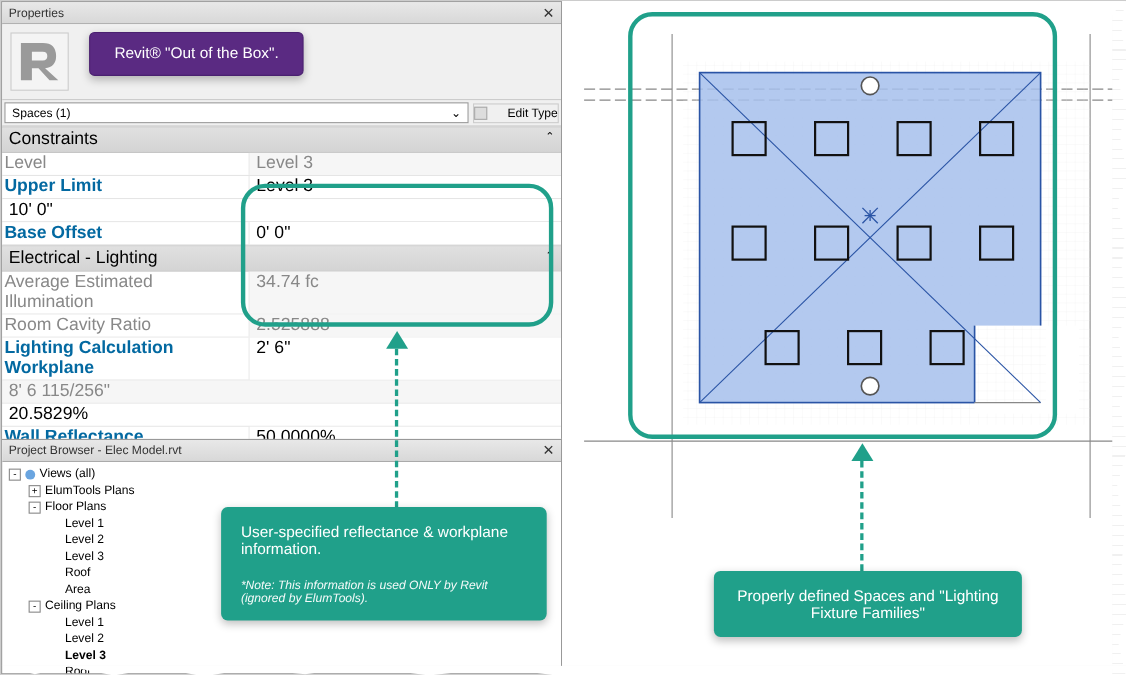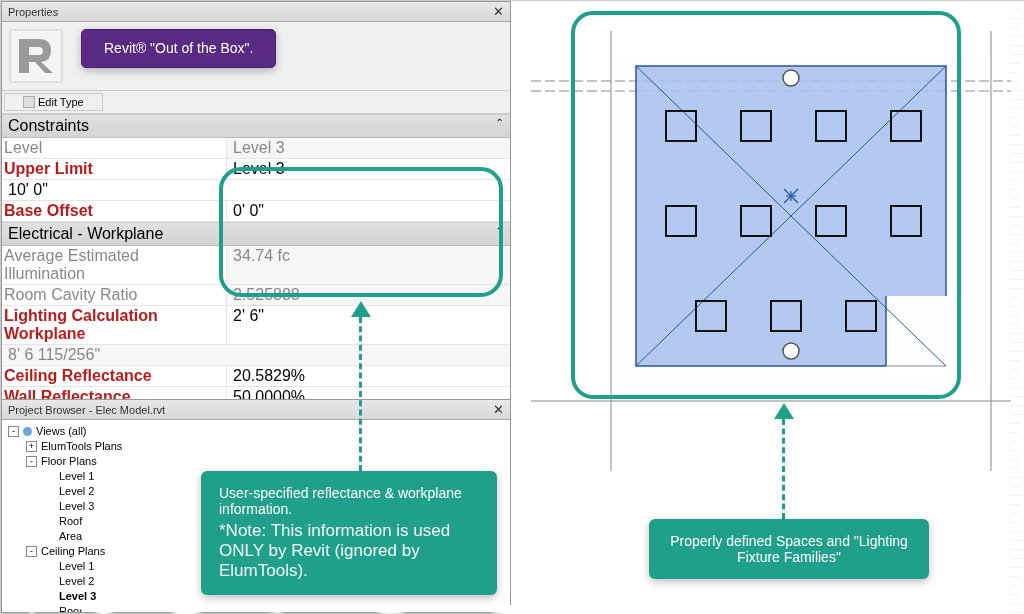--- a/index.html
+++ b/index.html
@@ -8,49 +8,49 @@
 
 
 .properties-panel { position: absolute; top: 0; left: 0; width: 510px; background: #f0f0f0; border: 1px solid #999; }
 .panel-header { background: linear-gradient(#e8e8e8,#d8d8d8); border-bottom: 1px solid #aaa; padding: 2px 6px; font-size: 11px; color: #333; display: flex; justify-content: space-between; align-items: center; }
 .panel-header .close { font-size: 13px; cursor: pointer; }
 .revit-logo-row { display: flex; align-items: center; padding: 4px; background: #f0f0f0; position: relative; }
 .revit-logo { width: 60px; height: 60px; display: flex; align-items: center; justify-content: center; }
 .revit-logo svg { width: 54px; height: 54px; }
 .type-selector-row { display: flex; align-items: center; border-top: 1px solid #ccc; border-bottom: 1px solid #ccc; background: #f0f0f0; }
 .type-selector { flex: 1; padding: 2px 6px; font-size: 11px; background: #fff; border: 1px solid #999; margin: 2px; display: flex; justify-content: space-between; align-items: center; }
-.edit-type-btn { padding: 2px 18px; margin: 2px; font-size: 11px; background: #f0f0f0; border: 1px solid #ccc; display: flex; align-items: flex-start; gap: 3px; }
+.edit-type-btn { padding: 2px 0; margin: 2px; font-size: 11px; background: #f0f0f0; border: 1px solid #ccc; display: flex; align-items: flex-start; gap: 18px; }
 .edit-type-btn .icon { display:inline-block; width:12px; height:12px; background:#ddd; border:1px solid #aaa; }
 .prop-group-header { background: linear-gradient(#e0e0e0,#d4d4d4); padding: 2px 6px; font-weight: normal; border-top: 1px solid #ccc; border-bottom: 1px solid #bbb; display: flex; justify-content: space-between; gap: 37px; }
 .prop-group-header .collapse { font-size: 10px; cursor: pointer; }
 .prop-row { display: flex; border-bottom: 1px solid #e5e5e5; background: #fff; }
 .prop-row.readonly { color: #888; }
 .prop-label { width: 225px; padding: 1px 6px 1px 2px; border-right: 1px solid #e5e5e5; }
-.prop-label.bold { font-weight: bold; color: #b91c1c; }
+.prop-label.bold { font-weight: bold; color: #0369a1; }
 .prop-value { flex: 1; padding: 1px 6px; background: #fff; }
 .prop-row.readonly .prop-value { background: #f6f6f6; }
 
 
 .browser-panel { position: absolute; left: 0; top: 398px; width: 510px; background: #fff; border: 1px solid #999; height: 214px; overflow: hidden; }
 .tree { font-size: 11px; padding: 4px 0; }
 .tree-item { display: flex; align-items: center; padding: 0px 0 0px 6px; line-height: 15px; white-space: nowrap; }
 .tree-toggle { width: 11px; height: 11px; border: 1px solid #888; margin-right: 4px; display: inline-flex; align-items: center; justify-content: center; font-size: 9px; line-height: 1; background: #fff; }
 .tree-toggle.blank { border: none; background: transparent; }
 .tree-item.bold { font-weight: bold; }
 .indent-1 { padding-left: 24px; }
 .indent-2 { padding-left: 42px; }
 
 
 .viewport { position: absolute; left: 510px; top: 0; width: 514px; height: 614px; background: #fff; }
 .drawing { position: absolute; left: 10px; top: 10px; width: 500px; height: 480px; }
 
 
 .annotation-box { position: absolute; background: #20a08a; color: #fff; border-radius: 6px; font-family: "Consolas","Courier New",monospace; font-size: 14px; box-shadow: 0 3px 8px rgba(0,0,0,0.25); }
 .annotation-box .inner { padding: 14px 18px; }
-.annotation-box .note { font-size: 17px; margin-top: 4px; opacity: 0.95; }
+.annotation-box .note { font-style: italic; font-size: 11px; margin-top: 19px; opacity: 0.95; }
 .purple-box { position: absolute; background: #5a2a82; color: #fff; border-radius: 5px; font-family: "Consolas","Courier New",monospace; font-size: 14px; padding: 10px 22px; box-shadow: 0 3px 8px rgba(0,0,0,0.25); border: 1px solid #4a2070; }
 .arrow-up { width: 0; height: 0; border-left: 10px solid transparent; border-right: 10px solid transparent; border-bottom: 16px solid #20a08a; position: absolute; }
 .dashed-line { position: absolute; border-left: 3px dashed #20a08a; }
 .highlight-frame { position: absolute; border: 4px solid #20a08a; border-radius: 22px; pointer-events: none; }
 
 
 .torn-right { position: absolute; right: -2px; top: 0; width: 14px; height: 614px; background: repeating-linear-gradient(180deg, #fff 0 8px, #f0f0f0 8px 9px); clip-path: polygon(0 2%, 80% 0, 60% 5%, 100% 8%, 40% 12%, 90% 16%, 50% 20%, 100% 26%, 30% 30%, 80% 35%, 60% 40%, 100% 45%, 40% 50%, 90% 56%, 50% 60%, 100% 66%, 30% 72%, 80% 78%, 60% 84%, 100% 90%, 40% 95%, 90% 100%, 0 100%); filter: drop-shadow(1px 0 2px rgba(0,0,0,0.2));}
 .torn-bottom { position: absolute; left: 0; bottom: -2px; width: 1024px; height: 10px; background: #fff; clip-path: polygon(0 0, 3% 80%, 6% 10%, 10% 90%, 14% 20%, 18% 100%, 22% 30%, 27% 80%, 32% 10%, 38% 90%, 44% 20%, 50% 100%, 56% 30%, 62% 80%, 68% 10%, 74% 90%, 80% 20%, 86% 100%, 92% 30%, 97% 80%, 100% 0); filter: drop-shadow(0 1px 2px rgba(0,0,0,0.2));}
 </style>
 </head>
@@ -65,20 +65,24 @@
     </div>
     <div class="revit-logo-row">
       <div class="revit-logo">
         <svg viewBox="0 0 54 54">
             <rect x="1" y="1" width="52" height="52" fill="#f4f4f4" stroke="#ccc"></rect>
             <path d="M10 44 L10 10 L30 10 Q42 10 42 22 Q42 32 32 33 L44 44 L36 44 L26 33 L20 33 L20 44 Z M20 18 L20 26 L30 26 Q34 26 34 22 Q34 18 30 18 Z" fill="#9a9a9a"></path>
           </svg>
       </div>
     </div>
     <div class="type-selector-row">
+      <div class="type-selector">
+        <span>Spaces (1)</span>
+        <span>⌄</span>
+      </div>
       <div class="edit-type-btn">
         <span class="icon"></span>
         <span>Edit Type</span>
       </div>
     </div>
     <div id="prop-groups">
         <div class="prop-group-header">
           <span>Constraints</span>
           <span class="collapse">⌃</span>
         </div>
@@ -91,40 +95,39 @@
           <div class="prop-value">Level 3</div>
         </div>
         <div class="prop-row">
           <div class="prop-value">10'  0"</div>
         </div>
         <div class="prop-row">
           <div class="prop-label bold">Base Offset</div>
           <div class="prop-value">0'  0"</div>
         </div>
         <div class="prop-group-header">
-          <span>Electrical - Workplane</span>
+          <span>Electrical - Lighting</span>
           <span class="collapse">⌃</span>
         </div>
         <div class="prop-row readonly">
           <div class="prop-label">Average Estimated Illumination</div>
           <div class="prop-value">34.74 fc</div>
         </div>
         <div class="prop-row readonly">
           <div class="prop-label">Room Cavity Ratio</div>
           <div class="prop-value">2.525888</div>
         </div>
         <div class="prop-row">
           <div class="prop-label bold">Lighting Calculation Workplane</div>
           <div class="prop-value">2'  6"</div>
         </div>
         <div class="prop-row readonly">
           <div class="prop-value">8'  6 115/256"</div>
         </div>
         <div class="prop-row">
-          <div class="prop-label bold">Ceiling Reflectance</div>
           <div class="prop-value">20.5829%</div>
         </div>
         <div class="prop-row">
           <div class="prop-label bold">Wall Reflectance</div>
           <div class="prop-value">50.0000%</div>
         </div>
         <div class="prop-row">
           <div class="prop-label bold">Floor Reflectance</div>
           <div class="prop-value">20.0000%</div>
         </div>
@@ -281,21 +284,21 @@
   <div class="arrow-up" style="left:350px; top:300px;"></div>
   <div class="dashed-line" style="left:358px; top:316px; height:154px;"></div>
 
   <div class="arrow-up" style="left:773px; top:402px;"></div>
   <div class="dashed-line" style="left:781px; top:418px; height:100px;"></div>
 
   <div class="purple-box" style="left:80px; top:28px;">
     <span>Revit® "Out of the Box".</span>
   </div>
 
-  <div class="annotation-box" style="left:200px; top:470px; width:296px;">
+  <div class="annotation-box" style="left:200px; top:460px; width:296px;">
     <div class="inner">
       <div>User-specified reflectance &amp; workplane information.</div>
       <div class="note">*Note: This information is used ONLY by Revit (ignored by ElumTools).</div>
     </div>
   </div>
 
   <div class="annotation-box" style="left:648px; top:518px; width:280px;">
     <div class="inner">
       <div style="text-align:center;">Properly defined Spaces and "Lighting Fixture Families"</div>
     </div>

